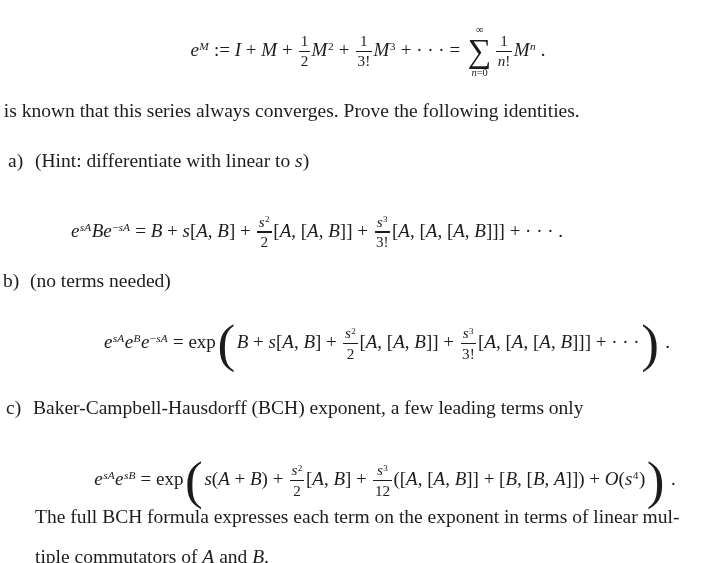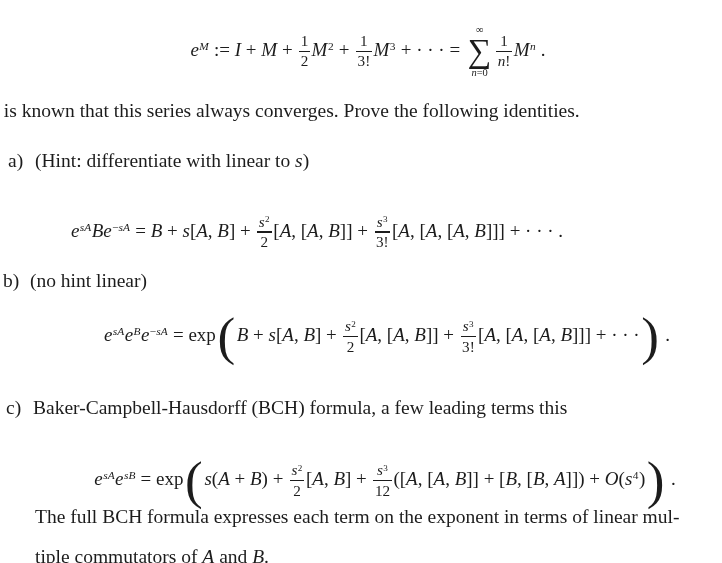--- a/index.html
+++ b/index.html
@@ -44,30 +44,30 @@
     <span class="ilabel">a)</span>
     <span class="icontent"><span class="mt">(Hint: differentiate with linear to </span><span class="mi">s</span><span class="mt">)</span></span>
   </div>
 
   <div class="eq" style="top:214px">
     <span class="eq-inner" style="left:-44px"><span class="mm"><span class="mi">e</span></span><sup class="msup"><span class="mm"><span class="mi">sA</span></span></sup><span class="mm"><span class="mi">Be</span></span><sup class="msup"><span class="mm"><span class="mr">−</span><span class="mi">sA</span></span></sup><span class="mm"><span class="mr"> = </span><span class="mi">B</span><span class="mr"> + </span><span class="mi">s</span><span class="mr">[</span><span class="mi">A</span><span class="mr">, </span><span class="mi">B</span><span class="mr">] + </span></span><span class="mfrac"><span class="fnum"><span class="mm"><span class="mi">s</span></span><sup class="msup"><span class="mm"><span class="mr">2</span></span></sup></span><span class="fbar"></span><span class="fden"><span class="mm"><span class="mr">2</span></span></span></span><span class="mm"><span class="mr">[</span><span class="mi">A</span><span class="mr">, [</span><span class="mi">A</span><span class="mr">, </span><span class="mi">B</span><span class="mr">]] + </span></span><span class="mfrac"><span class="fnum"><span class="mm"><span class="mi">s</span></span><sup class="msup"><span class="mm"><span class="mr">3</span></span></sup></span><span class="fbar"></span><span class="fden"><span class="mm"><span class="mr">3!</span></span></span></span><span class="mm"><span class="mr">[</span><span class="mi">A</span><span class="mr">, [</span><span class="mi">A</span><span class="mr">, [</span><span class="mi">A</span><span class="mr">, </span><span class="mi">B</span><span class="mr">]]] + · · · .</span></span></span>
   </div>
 
   <div class="item" style="left:3px;top:269px">
     <span class="ilabel">b)</span>
-    <span class="icontent"><span class="mt">(no hint linear)</span></span>
+    <span class="icontent"><span class="mt">(no terms needed)</span></span>
   </div>
 
-  <div class="eq" style="top:310px">
+  <div class="eq" style="top:317px">
     <span class="eq-inner" style="left:26px"><span class="mm"><span class="mi">e</span></span><sup class="msup"><span class="mm"><span class="mi">sA</span></span></sup><span class="mm"><span class="mi">e</span></span><sup class="msup"><span class="mm"><span class="mi">B</span></span></sup><span class="mm"><span class="mi">e</span></span><sup class="msup"><span class="mm"><span class="mr">−</span><span class="mi">sA</span></span></sup><span class="mm"><span class="mr"> = </span></span><span class="mr">exp</span><span class="mbig">(</span><span class="mm"><span class="mi">B</span><span class="mr"> + </span><span class="mi">s</span><span class="mr">[</span><span class="mi">A</span><span class="mr">, </span><span class="mi">B</span><span class="mr">] + </span></span><span class="mfrac"><span class="fnum"><span class="mm"><span class="mi">s</span></span><sup class="msup"><span class="mm"><span class="mr">2</span></span></sup></span><span class="fbar"></span><span class="fden"><span class="mm"><span class="mr">2</span></span></span></span><span class="mm"><span class="mr">[</span><span class="mi">A</span><span class="mr">, [</span><span class="mi">A</span><span class="mr">, </span><span class="mi">B</span><span class="mr">]] + </span></span><span class="mfrac"><span class="fnum"><span class="mm"><span class="mi">s</span></span><sup class="msup"><span class="mm"><span class="mr">3</span></span></sup></span><span class="fbar"></span><span class="fden"><span class="mm"><span class="mr">3!</span></span></span></span><span class="mm"><span class="mr">[</span><span class="mi">A</span><span class="mr">, [</span><span class="mi">A</span><span class="mr">, [</span><span class="mi">A</span><span class="mr">, </span><span class="mi">B</span><span class="mr">]]] + · · ·</span></span><span class="mbig">)</span><span class="mm"><span class="mr"> .</span></span></span>
   </div>
 
   <div class="item" style="left:6px;top:396px">
     <span class="ilabel">c)</span>
-    <span class="icontent"><span class="mt">Baker-Campbell-Hausdorff (BCH) formula, a few leading terms this</span></span>
+    <span class="icontent"><span class="mt">Baker-Campbell-Hausdorff (BCH) exponent, a few leading terms only</span></span>
   </div>
 
   <div class="eq" style="top:454px">
     <span class="eq-inner" style="left:24px"><span class="mm"><span class="mi">e</span></span><sup class="msup"><span class="mm"><span class="mi">sA</span></span></sup><span class="mm"><span class="mi">e</span></span><sup class="msup"><span class="mm"><span class="mi">sB</span></span></sup><span class="mm"><span class="mr"> = </span></span><span class="mr">exp</span><span class="mbig">(</span><span class="mm"><span class="mi">s</span><span class="mr">(</span><span class="mi">A</span><span class="mr"> + </span><span class="mi">B</span><span class="mr">) + </span></span><span class="mfrac"><span class="fnum"><span class="mm"><span class="mi">s</span></span><sup class="msup"><span class="mm"><span class="mr">2</span></span></sup></span><span class="fbar"></span><span class="fden"><span class="mm"><span class="mr">2</span></span></span></span><span class="mm"><span class="mr">[</span><span class="mi">A</span><span class="mr">, </span><span class="mi">B</span><span class="mr">] + </span></span><span class="mfrac"><span class="fnum"><span class="mm"><span class="mi">s</span></span><sup class="msup"><span class="mm"><span class="mr">3</span></span></sup></span><span class="fbar"></span><span class="fden"><span class="mm"><span class="mr">12</span></span></span></span><span class="mm"><span class="mr">([</span><span class="mi">A</span><span class="mr">, [</span><span class="mi">A</span><span class="mr">, </span><span class="mi">B</span><span class="mr">]] + [</span><span class="mi">B</span><span class="mr">, [</span><span class="mi">B</span><span class="mr">, </span><span class="mi">A</span><span class="mr">]]) + </span><span class="mi">O</span><span class="mr">(</span><span class="mi">s</span></span><sup class="msup"><span class="mm"><span class="mr">4</span></span></sup><span class="mm"><span class="mr">)</span></span><span class="mbig">)</span><span class="mm"><span class="mr"> .</span></span></span>
   </div>
 
   <div class="tline" style="left:35px;top:505px"><span class="mt">The full BCH formula expresses each term on the exponent in terms of linear mul-</span></div>
 
   <div class="tline" style="left:35px;top:545px"><span class="mt">tiple commutators of </span><span class="mi">A</span><span class="mt"> and </span><span class="mi">B</span><span class="mt">.</span></div>
 

